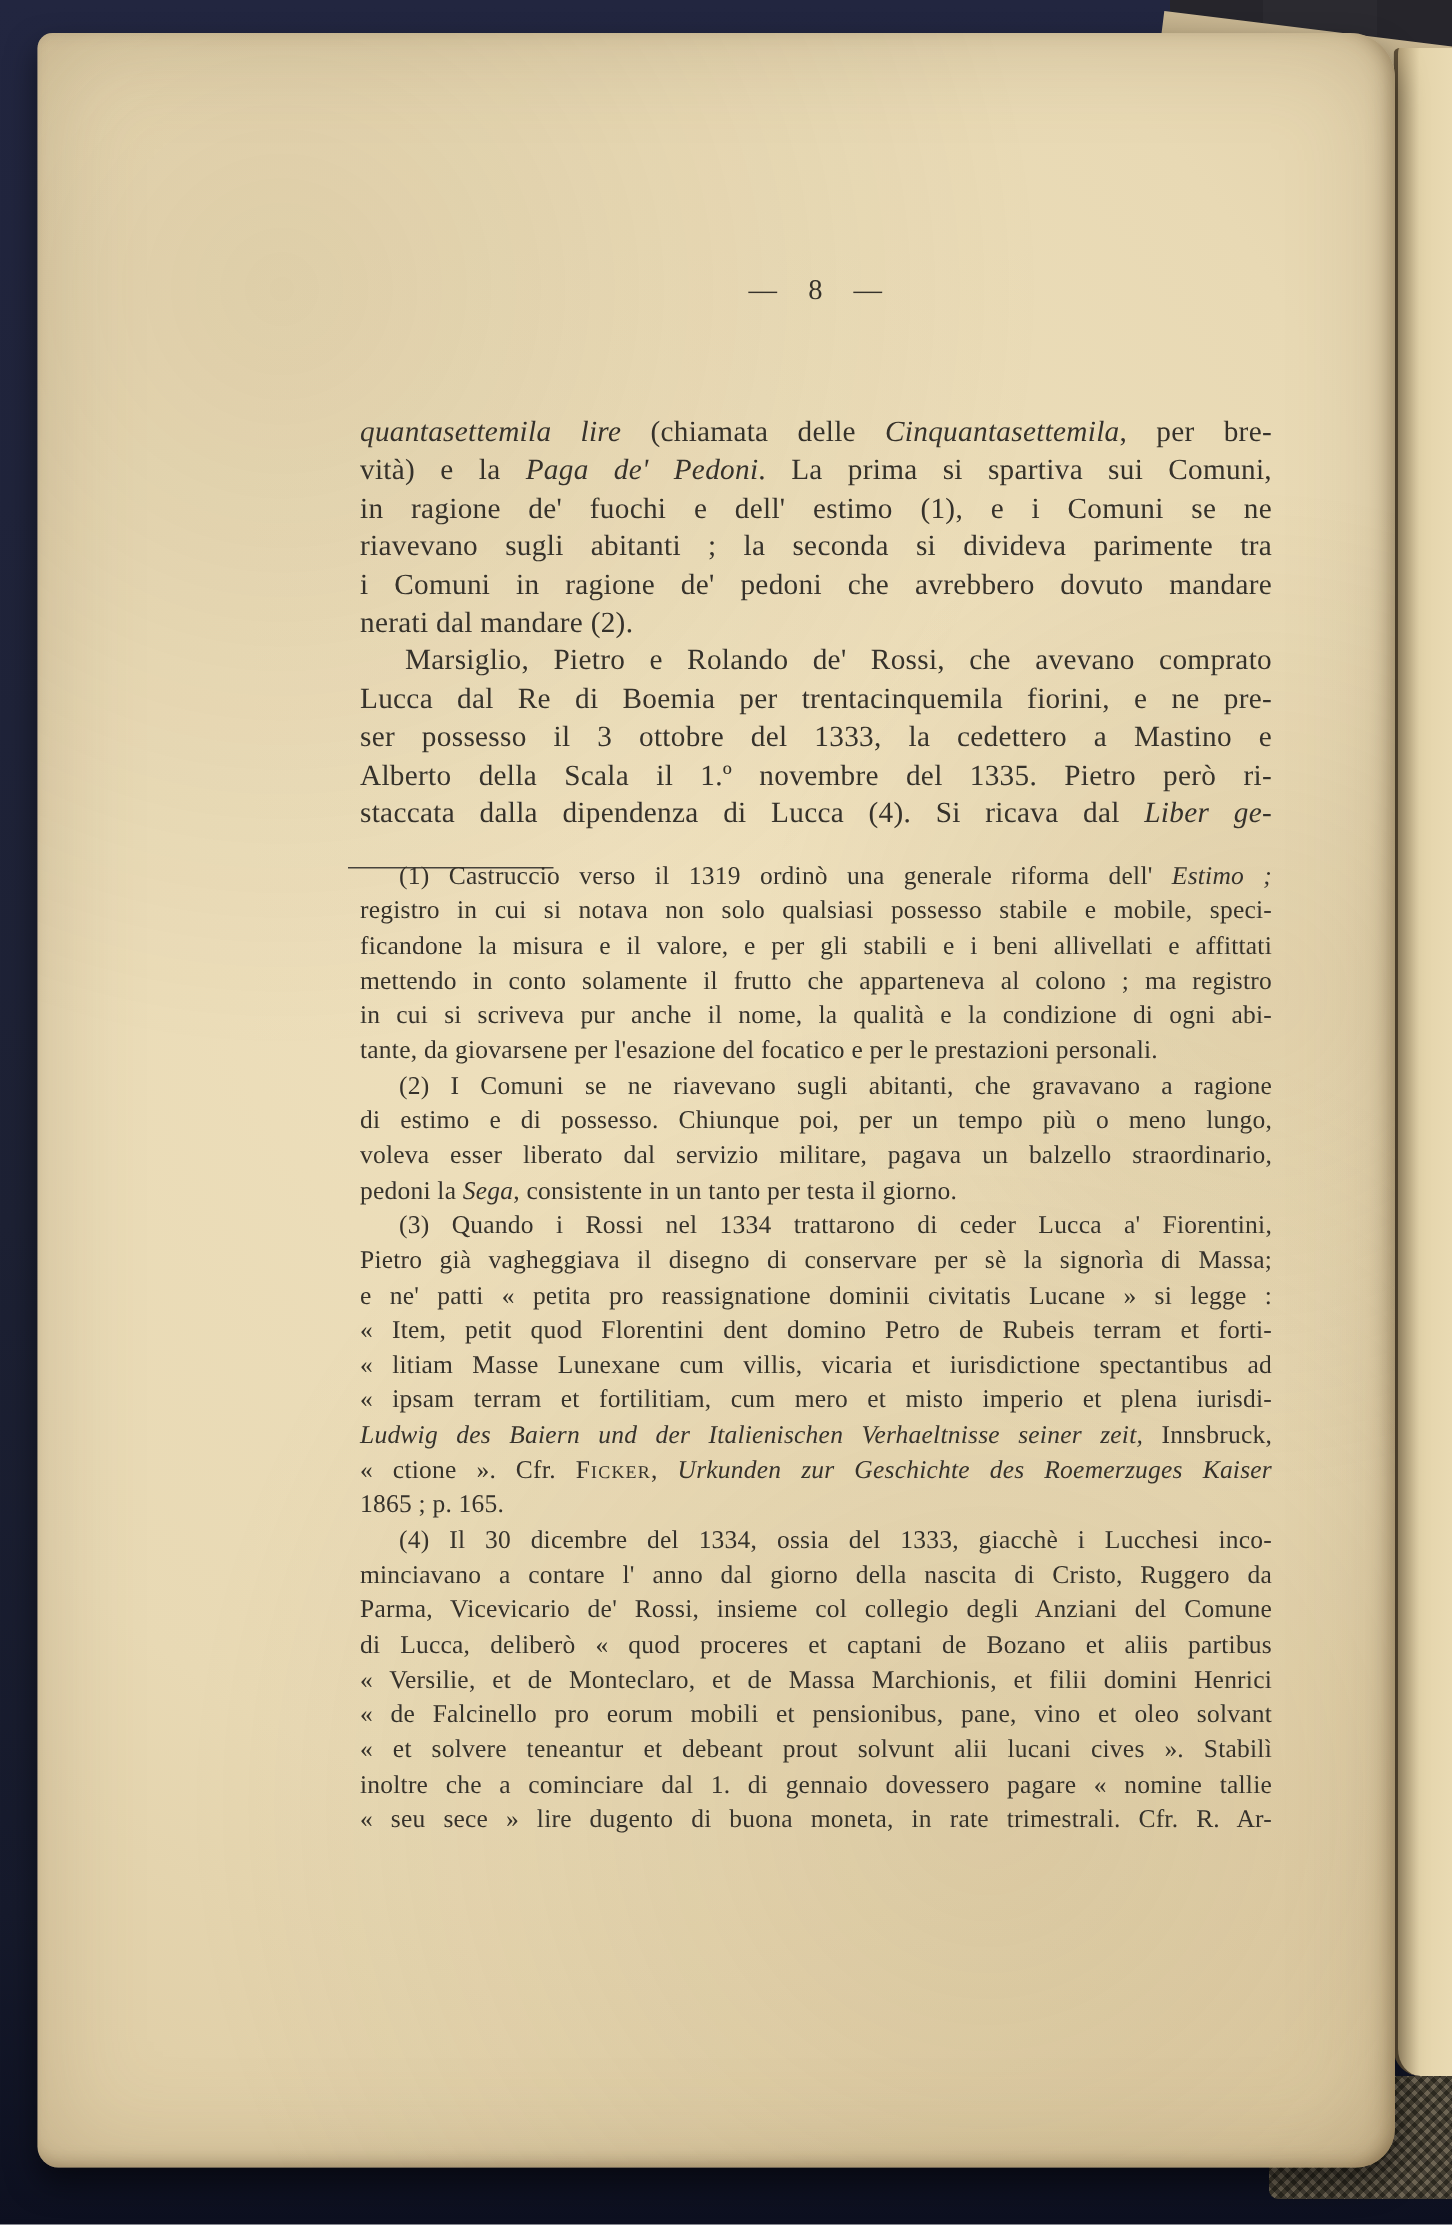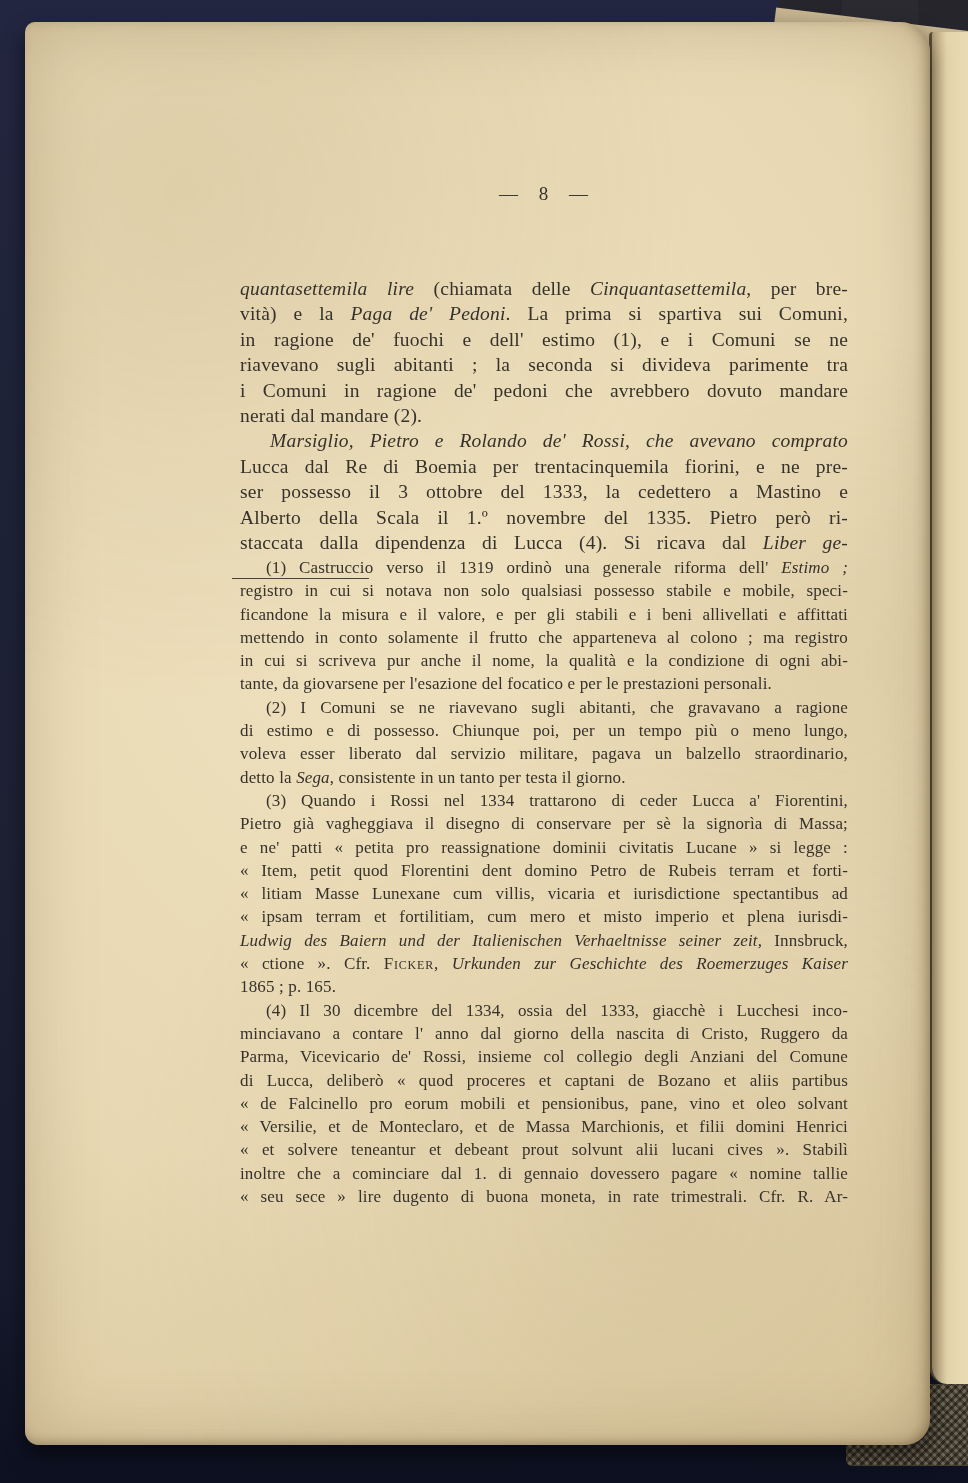--- a/index.html
+++ b/index.html
@@ -79,27 +79,27 @@
     position: absolute; left: 215px; top: 214px; width: 608px;
     font-size: 19.5px; line-height: 25.4px; letter-spacing: 0.2px;
     color: var(--ink);
     margin-top: 40px;
   }
   .fn-sep {
     position: absolute; left: 207px; top: 556px; width: 137px;
     border-top: 1.5px solid #47433c;
   }
   .footnotes {
-    position: absolute; left: 215px; top: 534px; width: 608px;
+    position: absolute; left: 215px; top: 550px; width: 608px;
     font-size: 17px; line-height: 23.3px; letter-spacing: 0.15px;
     color: var(--ink);
   }
   .tline { text-align: justify; text-align-last: justify; white-space: normal; }
   .tline.tlast { text-align-last: left; }
-  .main-text .tindent { text-indent: 30px; font-style: italic; }
+  .main-text .tindent { text-indent: 30px; }
   .footnotes .tindent { text-indent: 26px; }
   .i  { font-style: italic; }
   .sc { font-variant: small-caps; letter-spacing: 0.8px; }
 </style>
 </head>
 <body>
 
 <div class="cloth-top"></div>
 <div class="cloth-top2"></div>
 <div class="flyleaf-wedge"></div>
@@ -129,33 +129,33 @@
   <div class="footnotes">
       <div class="tline tindent"><span>(1) Castruccio verso il 1319 ordinò una generale riforma dell' </span><span class="i">Estimo ;</span></div>
       <div class="tline"><span>registro in cui si notava non solo qualsiasi possesso stabile e mobile, speci-</span></div>
       <div class="tline"><span>ficandone la misura e il valore, e per gli stabili e i beni allivellati e affittati</span></div>
       <div class="tline"><span>mettendo in conto solamente il frutto che apparteneva al colono ; ma registro</span></div>
       <div class="tline"><span>in cui si scriveva pur anche il nome, la qualità e la condizione di ogni abi-</span></div>
       <div class="tline tlast"><span>tante, da giovarsene per l'esazione del focatico e per le prestazioni personali.</span></div>
       <div class="tline tindent"><span>(2) I Comuni se ne riavevano sugli abitanti, che gravavano a ragione</span></div>
       <div class="tline"><span>di estimo e di possesso. Chiunque poi, per un tempo più o meno lungo,</span></div>
       <div class="tline"><span>voleva esser liberato dal servizio militare, pagava un balzello straordinario,</span></div>
-      <div class="tline tlast"><span>detto la </span><span class="i">Sega</span><span>, consistente in un tanto per testa il giorno.</span></div>
+      <div class="tline tlast"><span>pedoni la </span><span class="i">Sega</span><span>, consistente in un tanto per testa il giorno.</span></div>
       <div class="tline tindent"><span>(3) Quando i Rossi nel 1334 trattarono di ceder Lucca a' Fiorentini,</span></div>
       <div class="tline"><span>Pietro già vagheggiava il disegno di conservare per sè la signorìa di Massa;</span></div>
       <div class="tline"><span>e ne' patti « petita pro reassignatione dominii civitatis Lucane » si legge :</span></div>
       <div class="tline"><span>« Item, petit quod Florentini dent domino Petro de Rubeis terram et forti-</span></div>
       <div class="tline"><span>« litiam Masse Lunexane cum villis, vicaria et iurisdictione spectantibus ad</span></div>
       <div class="tline"><span>« ipsam terram et fortilitiam, cum mero et misto imperio et plena iurisdi-</span></div>
       <div class="tline"><span class="i">Ludwig des Baiern und der Italienischen Verhaeltnisse seiner zeit,</span><span> Innsbruck,</span></div>
       <div class="tline"><span>« ctione ». Cfr. </span><span class="sc">Ficker</span><span>, </span><span class="i">Urkunden zur Geschichte des Roemerzuges Kaiser</span></div>
       <div class="tline tlast"><span>1865 ; p. 165.</span></div>
       <div class="tline tindent"><span>(4) Il 30 dicembre del 1334, ossia del 1333, giacchè i Lucchesi inco-</span></div>
       <div class="tline"><span>minciavano a contare l' anno dal giorno della nascita di Cristo, Ruggero da</span></div>
       <div class="tline"><span>Parma, Vicevicario de' Rossi, insieme col collegio degli Anziani del Comune</span></div>
       <div class="tline"><span>di Lucca, deliberò « quod proceres et captani de Bozano et aliis partibus</span></div>
+      <div class="tline"><span>« Versilie, et de Monteclaro, et de Massa Marchionis, et filii domini Henrici</span></div>
       <div class="tline"><span>« de Falcinello pro eorum mobili et pensionibus, pane, vino et oleo solvant</span></div>
-      <div class="tline"><span>« Versilie, et de Monteclaro, et de Massa Marchionis, et filii domini Henrici</span></div>
       <div class="tline"><span>« et solvere teneantur et debeant prout solvunt alii lucani cives ». Stabilì</span></div>
       <div class="tline"><span>inoltre che a cominciare dal 1. di gennaio dovessero pagare « nomine tallie</span></div>
       <div class="tline"><span>« seu sece » lire dugento di buona moneta, in rate trimestrali. Cfr. R. Ar-</span></div>
     </div>
 </div>
 
 </body></html>

